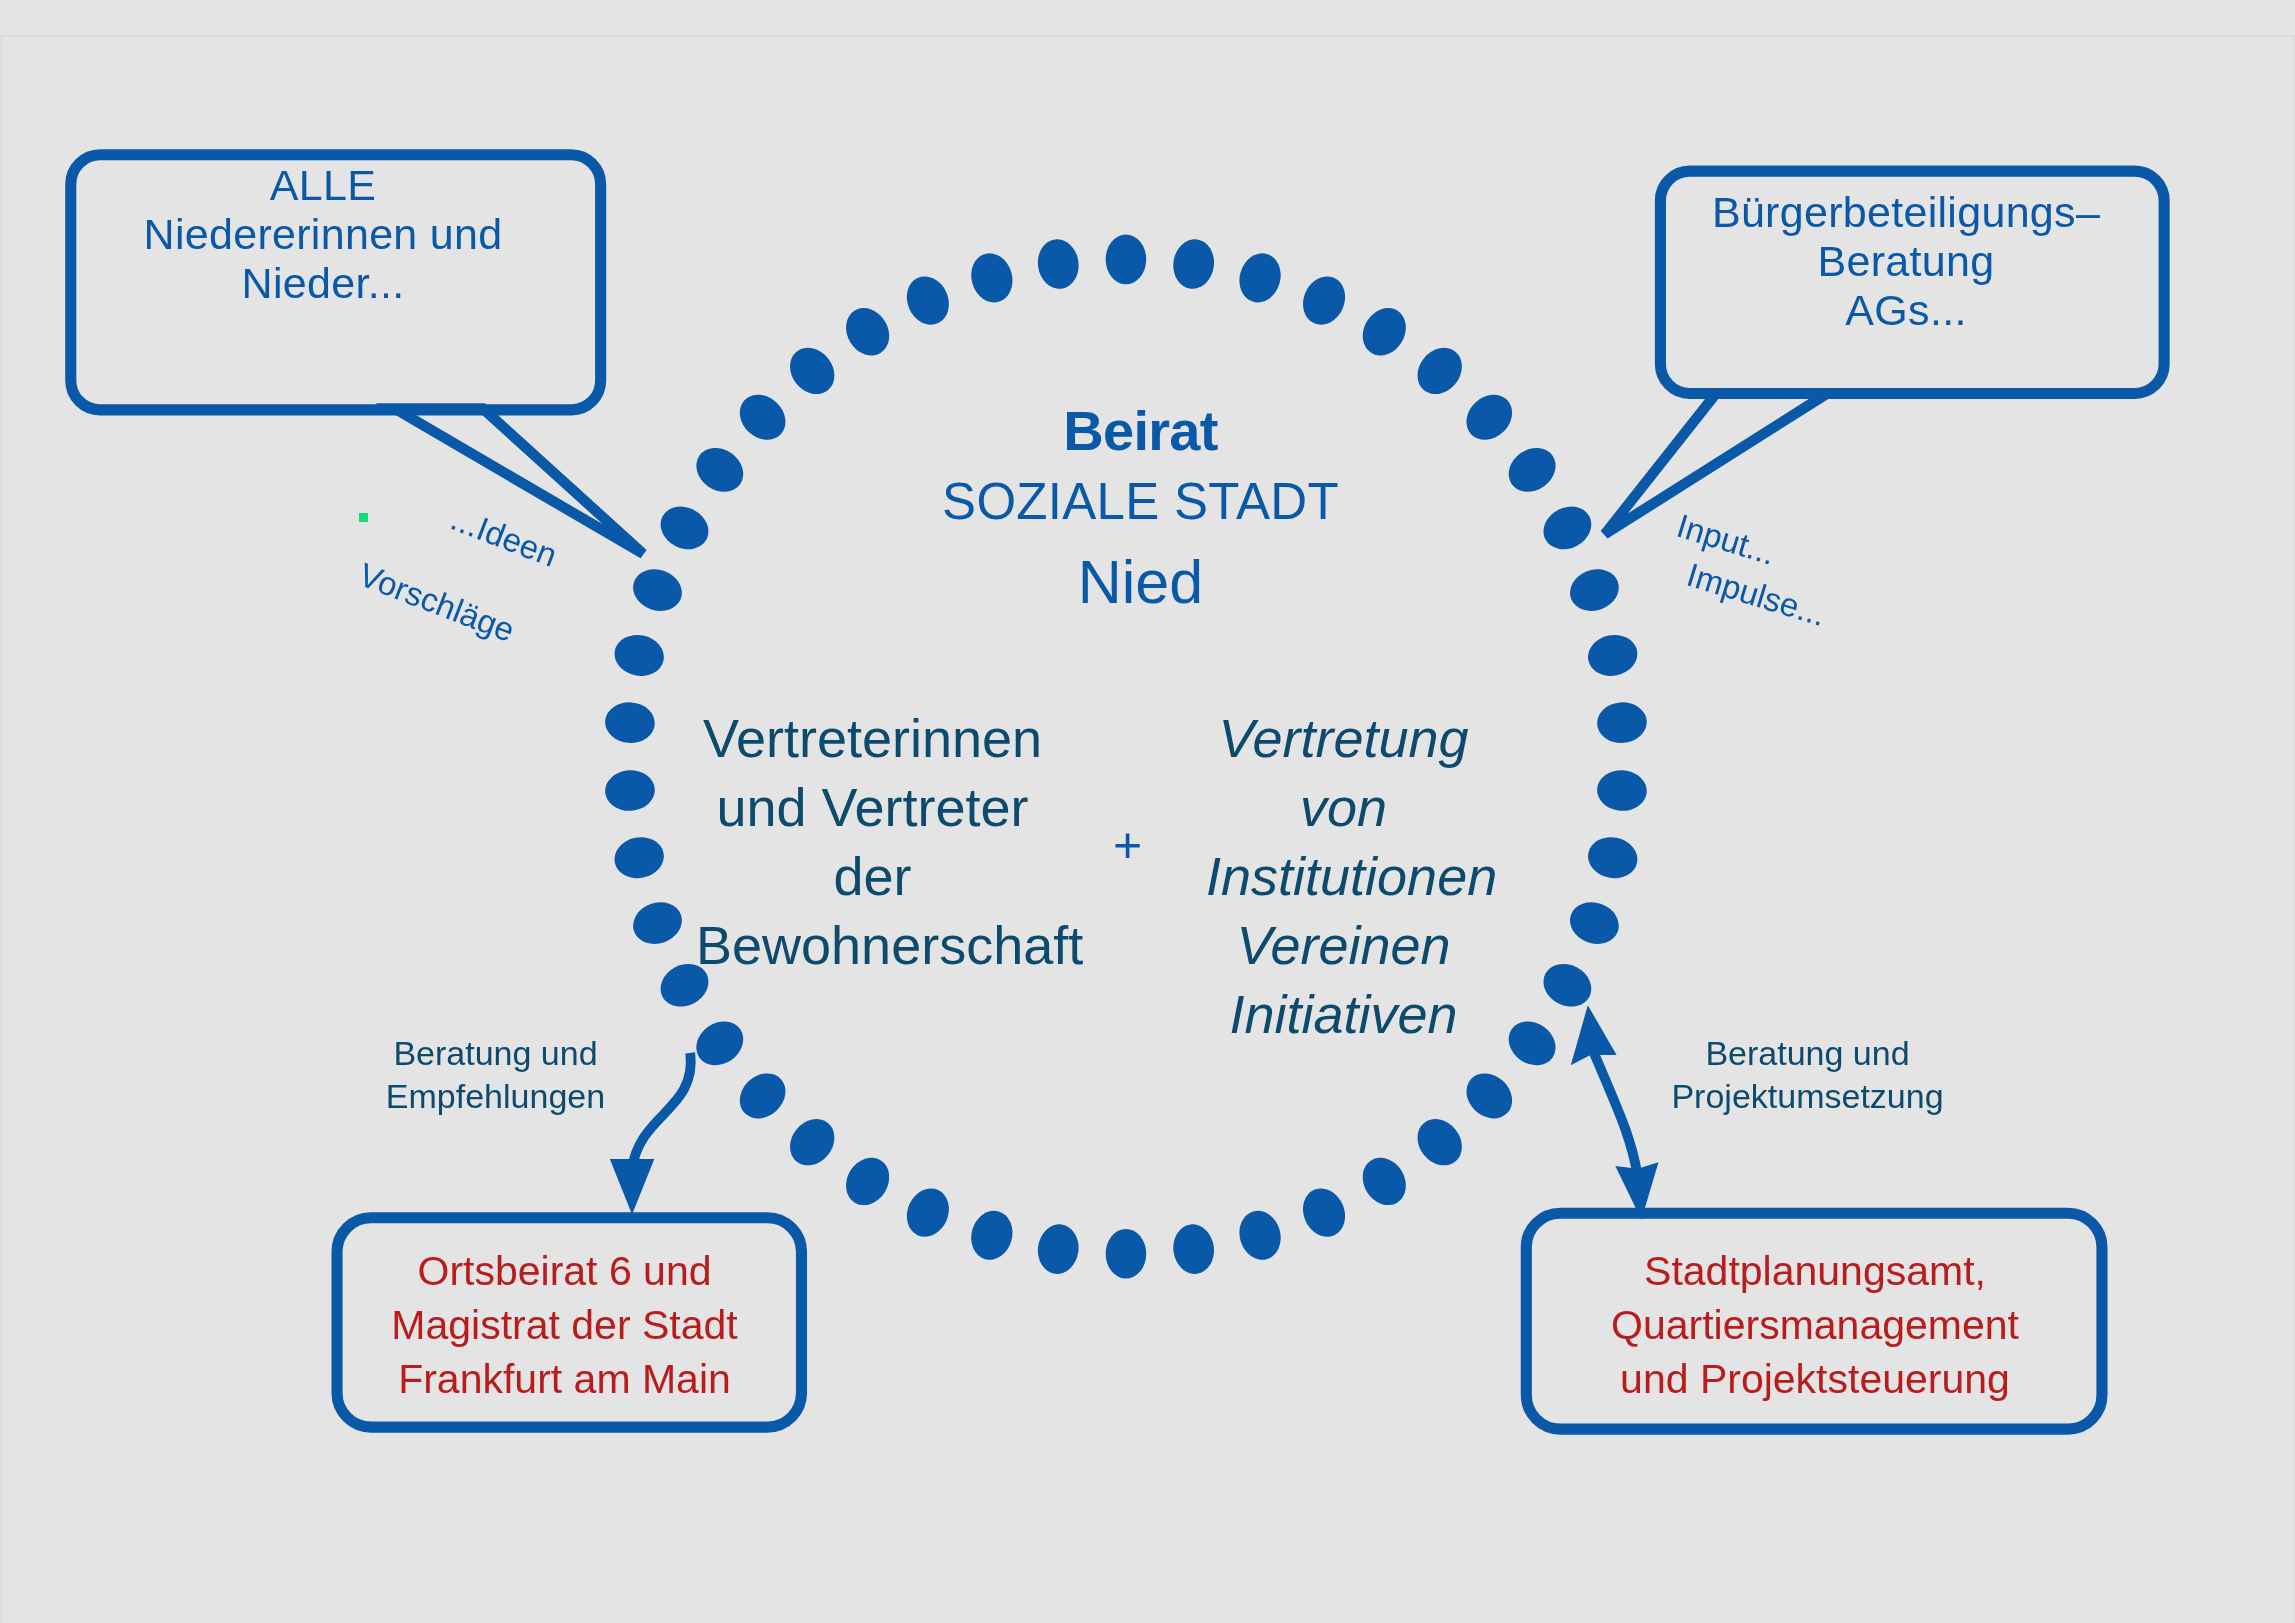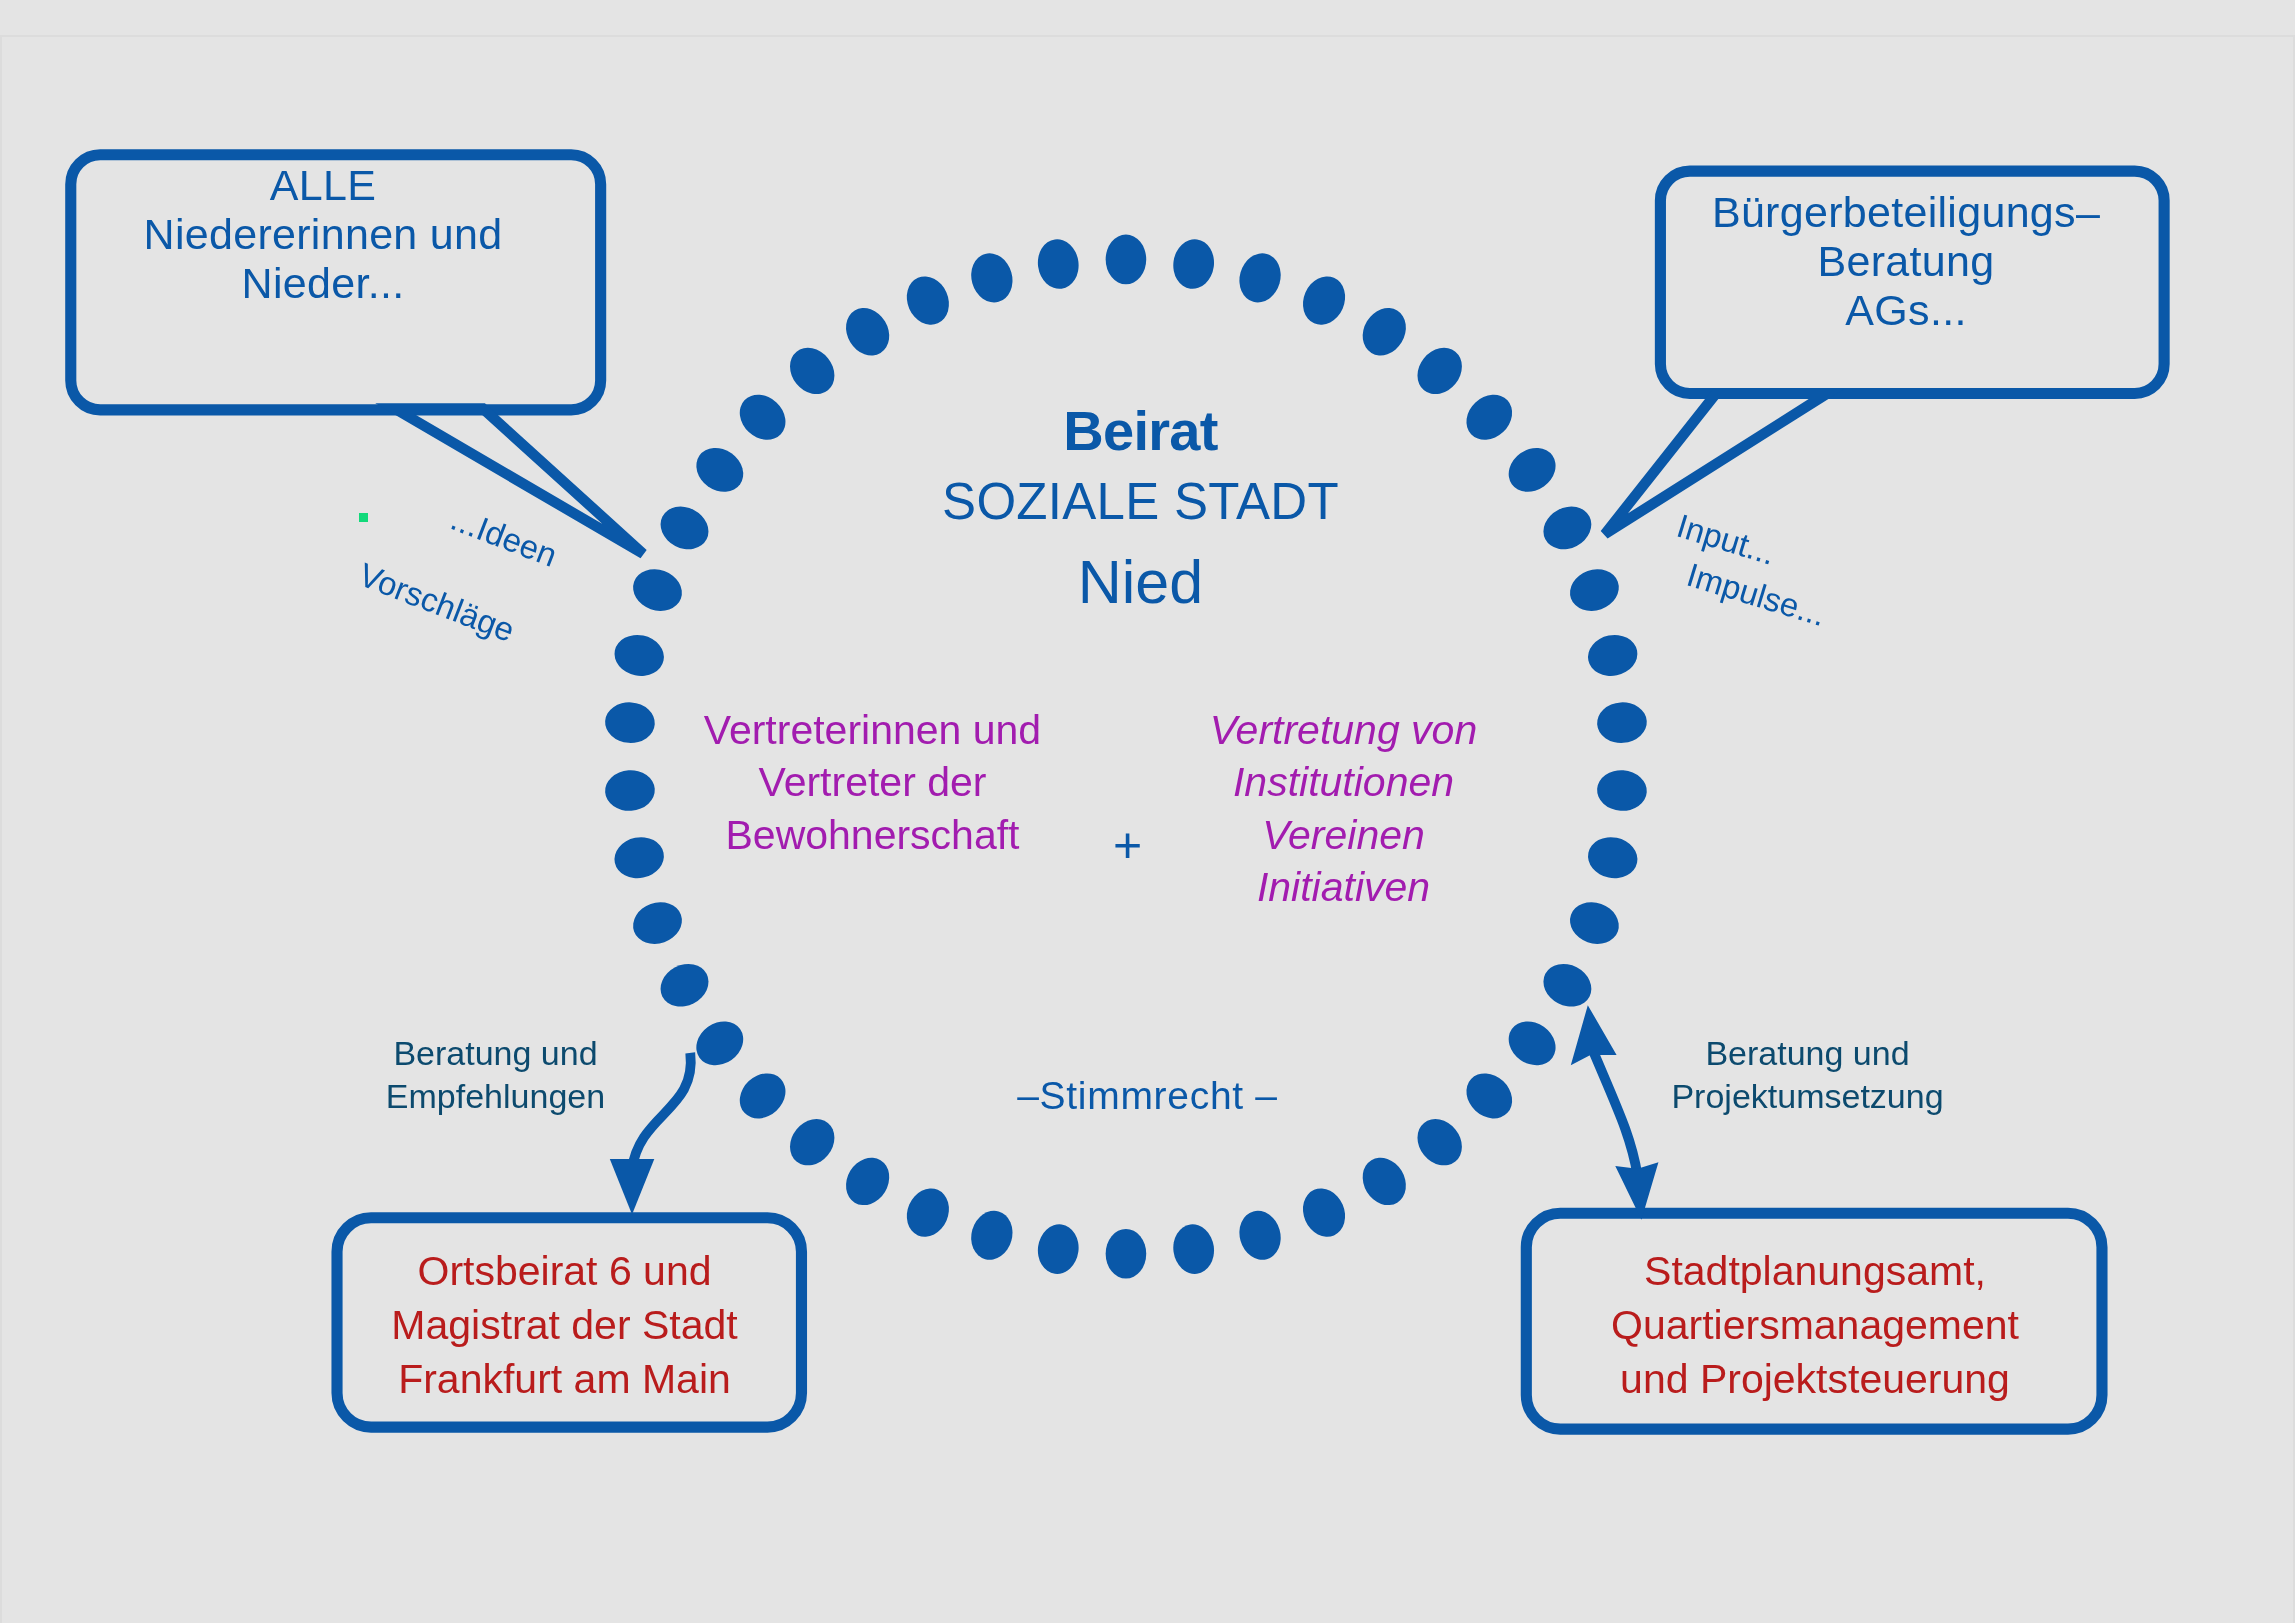--- a/index.html
+++ b/index.html
@@ -26,21 +26,21 @@
   .bubble-text{font-size:43px;font-weight:400;letter-spacing:0.3px;}
 
   #bubble-left-text{left:92px;top:124px;width:458px;}
   #bubble-right-text{left:1675px;top:151px;width:458px;}
 
   #center-title{left:772px;top:353px;width:733px;}
   #center-title .t1{display:block;font-size:56px;font-weight:700;letter-spacing:-0.7px;line-height:1.02;}
   #center-title .t2{display:block;font-size:51px;font-weight:400;line-height:1.22;letter-spacing:0.3px;}
   #center-title .t3{display:block;font-size:61px;font-weight:400;line-height:1.22;}
 
-  .col{position:absolute;color:#a21caf;font-size:41px;line-height:1.28;text-align:center;}
+  .col{position:absolute;color:#0c4a6e;font-size:54px;line-height:1.28;text-align:center;}
   #col-left{left:694px;top:667px;width:353px;}
   #col-right{left:1204px;top:667px;width:275px;font-style:italic;}
   #plus-sign{left:1073px;top:779px;width:105px;font-size:50px;color:#0a58a8;text-align:center;position:absolute;}
 
   #stimmrecht{left:936px;top:1037px;width:419px;font-size:39px;color:#0a58a8;text-align:center;position:absolute;letter-spacing:0.7px;}
 
   .lbl{position:absolute;color:#0c4a6e;font-size:34px;line-height:1.26;text-align:center;}
   #lbl-beratung-left{left:353px;top:995px;width:281px;}
   #lbl-beratung-right{left:1642px;top:995px;width:327px;}
 
@@ -163,21 +163,20 @@
 Bewohnerschaft</div>
 
   <div id="plus-sign">+</div>
 
   <div class="col" id="col-right">Vertretung
 von
 Institutionen
 Vereinen
 Initiativen</div>
 
-  <div id="stimmrecht">–Stimmrecht  –</div>
 
   <div class="green-dot" style="left:357px;top:476px;"></div>
 
   <div class="rot" id="rot-ideen">...Ideen</div>
   <div class="rot" id="rot-vorschlaege">Vorschläge</div>
   <div class="rot" id="rot-input">Input...</div>
   <div class="rot" id="rot-impulse">Impulse...</div>
 
   <div class="lbl" id="lbl-beratung-left" style="white-space:pre-line;">Beratung und
 Empfehlungen</div>

